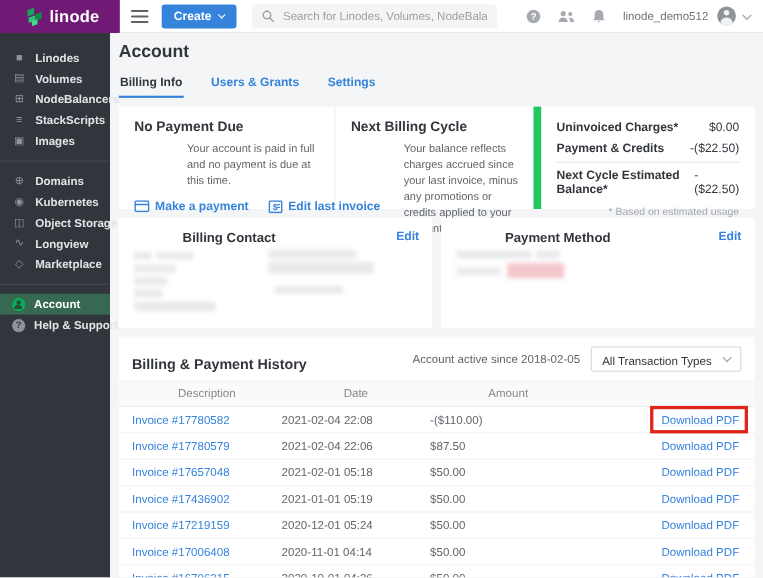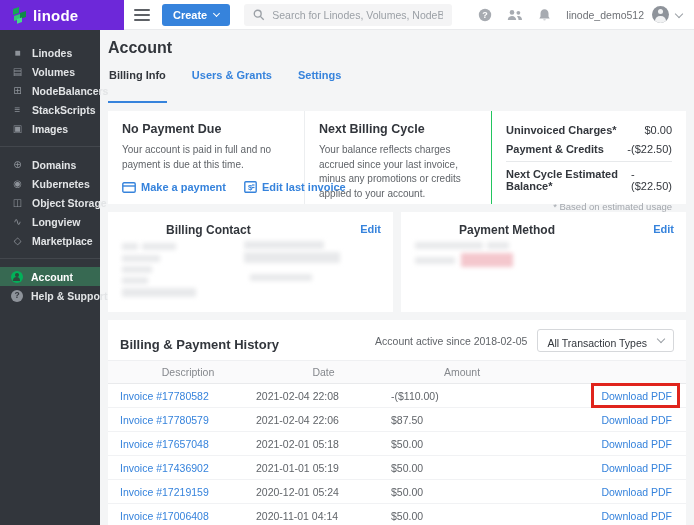--- a/index.html
+++ b/index.html
@@ -1,21 +1,21 @@
 <!DOCTYPE html>
 <html><head>
 <meta charset="utf-8">
 <style>
   * { box-sizing: border-box; margin: 0; padding: 0; }
   html,body { width: 694px; height: 525px; overflow: hidden; }
   body { font-family: "Liberation Sans", "DejaVu Sans", sans-serif; background: #f4f5f6; color:#32363c; }
 
   
   .topbar { display:flex; height:30px; }
-  .logo-area { width:124px; background:#6d28d9; display:flex; align-items:center; padding-left:12px; gap:5px; flex:none; }
+  .logo-area { width:109px; background:#701a75; display:flex; align-items:center; padding-left:24px; gap:5px; flex:none; }
   .logo-text { color:#fff; font-size:15px; font-weight:bold; letter-spacing:.2px; }
   .topbar-main { flex:1; background:#fff; display:flex; align-items:center; padding:0 12px 0 10px; border-bottom:1px solid #e9eaec; }
   .hamburger { width:16px; display:flex; flex-direction:column; gap:3px; cursor:pointer; margin-right:12px; }
   .hamburger span { height:2px; background:#5e6166; border-radius:1px; }
   .create-btn { display:flex; align-items:center; gap:7px; background:#3683dc; color:#fff; border:none; border-radius:3px; height:22px; padding:0 11px; font-size:11px; font-weight:bold; font-family:inherit; cursor:pointer; }
   .chev-w { width:5px; height:5px; border-right:1.6px solid #fff; border-bottom:1.6px solid #fff; transform:rotate(45deg); margin-top:-3px; }
   .searchbar { flex:1; display:flex; align-items:center; gap:7px; background:#f4f4f5; border-radius:3px; height:22px; margin:0 26px 0 14px; padding:0 9px; }
   .searchbar input { flex:1; border:none; outline:none; background:transparent; font-size:10.5px; color:#32363c; font-family:inherit; }
   .searchbar input::placeholder { color:#9ba0a6; }
   .top-icons { display:flex; align-items:center; gap:15px; color:#9ba0a6; }
@@ -35,33 +35,33 @@
   .sb-item.active .lbl { color:#fff; }
   .sb-div { border-top:1px solid #43474d; margin:8px 0; }
   .icon-account { width:12px; height:12px; border-radius:50%; background:#02b159; position:relative; }
   .icon-account::before { content:''; position:absolute; top:2px; left:4px; width:4px; height:4px; border-radius:50%; background:#2c4a3c; }
   .icon-account::after { content:''; position:absolute; top:6.7px; left:2.4px; width:7px; height:4px; border-radius:3.5px 3.5px 0 0; background:#2c4a3c; }
   .icon-helpcircle { width:12px; height:12px; border-radius:50%; background:#8e939a; color:#32363c; font-size:8.5px; font-weight:bold; display:flex; align-items:center; justify-content:center; }
 
   .main { flex:1; padding:0 8px; overflow:hidden; }
   .page-title { font-size:16px; font-weight:bold; margin-top:9px; color:#32363c; }
   .tabs { display:flex; gap:24px; margin-top:7px; }
-  .tab { font-size:11px; font-weight:600; color:#3683dc; padding:5px 1px 20px; cursor:pointer; border-bottom:2px solid transparent; }
+  .tab { font-size:11px; font-weight:600; color:#3683dc; padding:5px 1px 6px; cursor:pointer; border-bottom:2px solid transparent; }
   .tab.active { color:#32363c; border-bottom-color:#3683dc; }
 
   .card { background:#fff; }
 
   
   .summary { display:flex; margin-top:8px; height:93px; }
   .sum-col { padding:11px 14px; }
   .sum-col.c1 { width:197px; border-right:1px solid #eceef0; }
-  .sum-col.c2 { width:187px; border-right:1px solid #22c55e; }
+  .sum-col.c2 { width:187px; border-right:7px solid #22c55e; }
   .sum-col.c3 { flex:1; padding-top:9px; }
   .sum-title { font-size:12.5px; font-weight:bold; color:#32363c; }
-  .sum-body { font-size:10px; color:#606469; line-height:1.45; margin-top:7px; }
+  .sum-body { font-size:10px; color:#606469; line-height:1.45; margin-top:7px;margin-left:48px; }
   .sum-links { display:flex; gap:18px; margin-top:9px; }
   .blue-link { display:flex; align-items:center; gap:5px; font-size:11px; font-weight:bold; color:#3683dc; cursor:pointer; text-decoration:none; white-space:nowrap; }
   .tot-row { display:flex; justify-content:space-between; font-size:11px; padding:3.5px 0; align-items:center; }
   .tot-row .tl { font-weight:bold; color:#32363c; }
   .tot-row .tv { color:#32363c; }
   .tot-row.sep { border-top:1px solid #e7e9eb; margin-top:3px; padding-top:6px; }
   .footnote { font-size:9.5px; color:#a3a7ad; text-align:right; margin-top:5px; }
 
   
   .cards-row { display:flex; gap:8px; margin-top:8px; }

